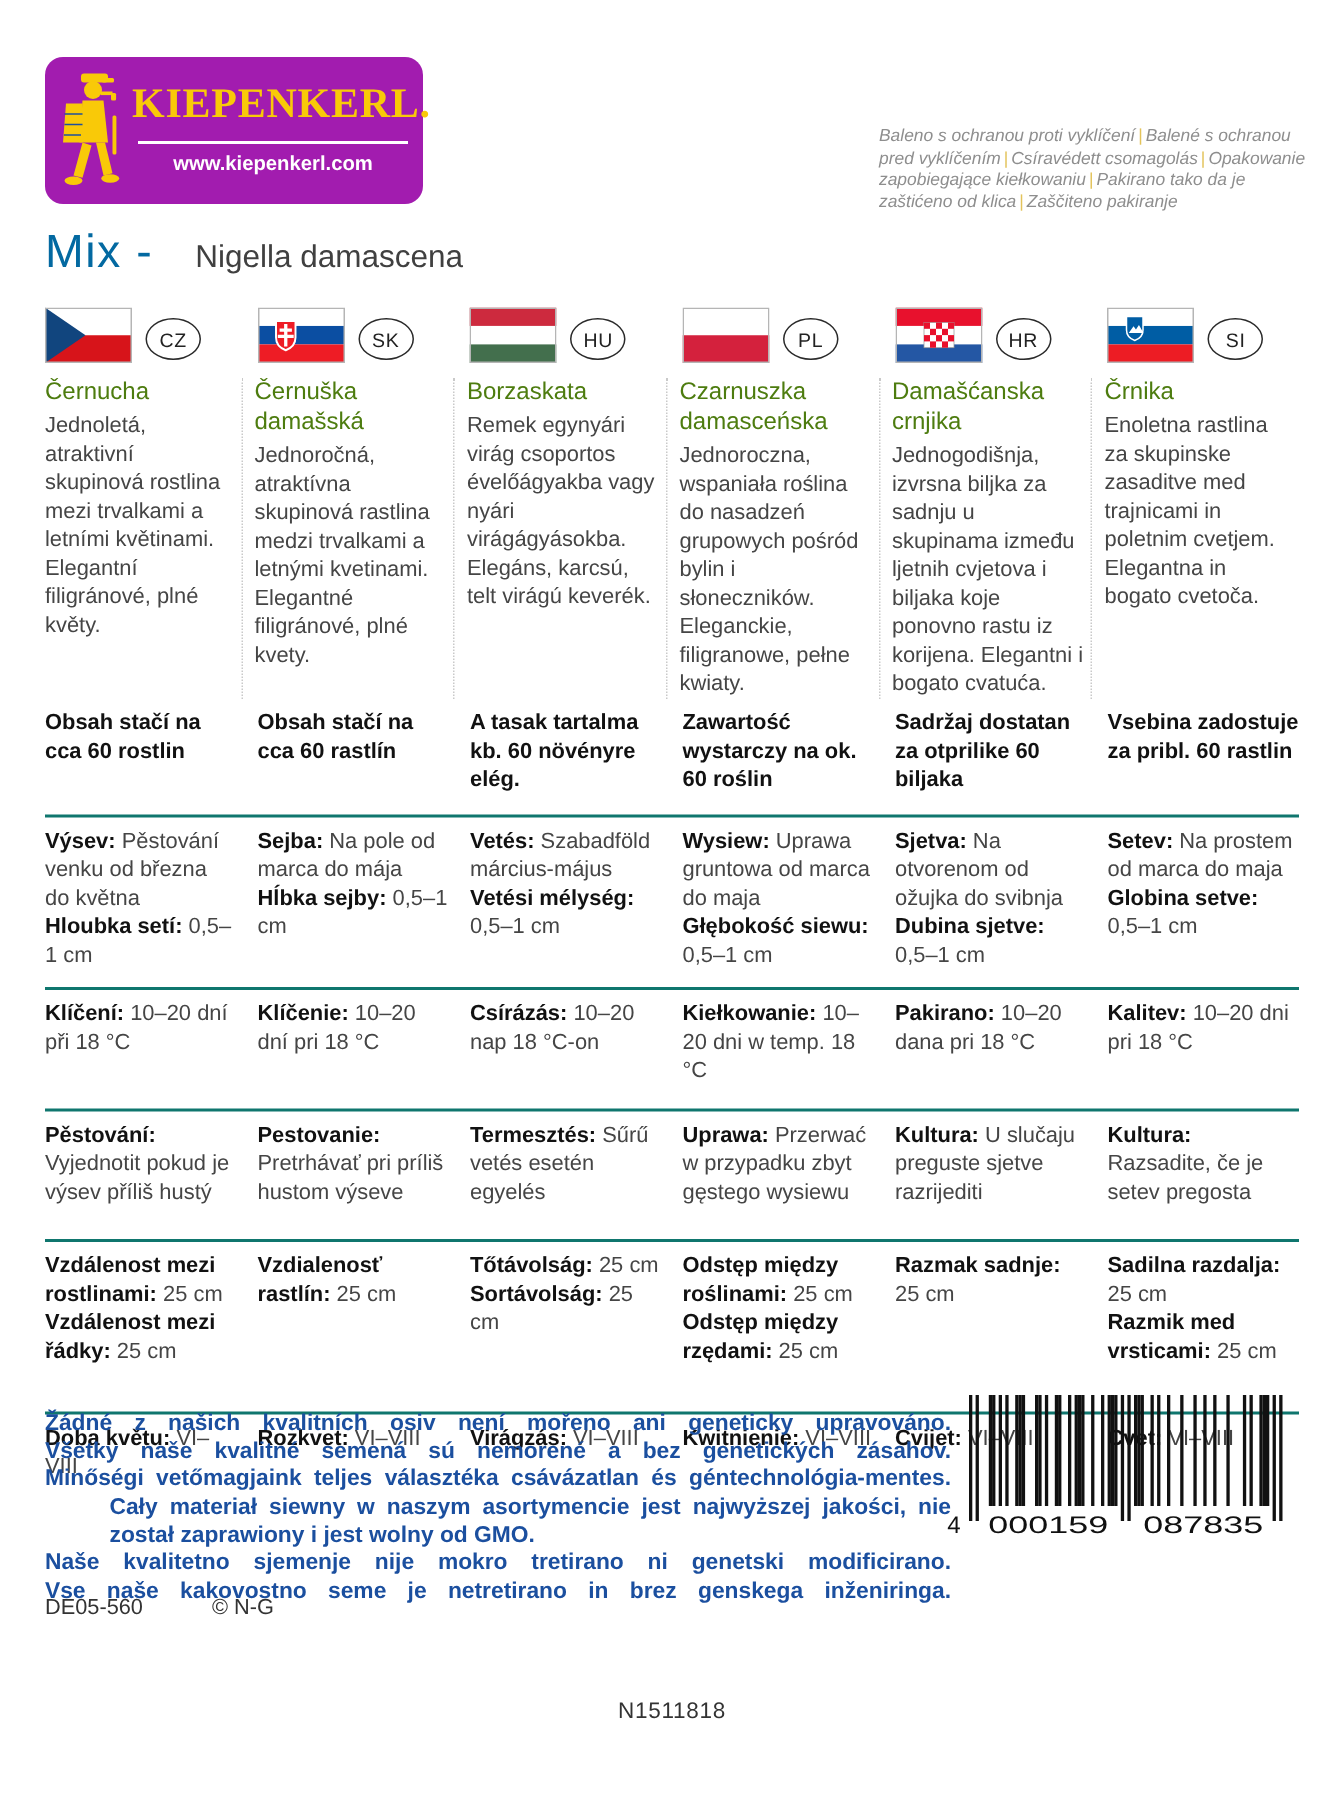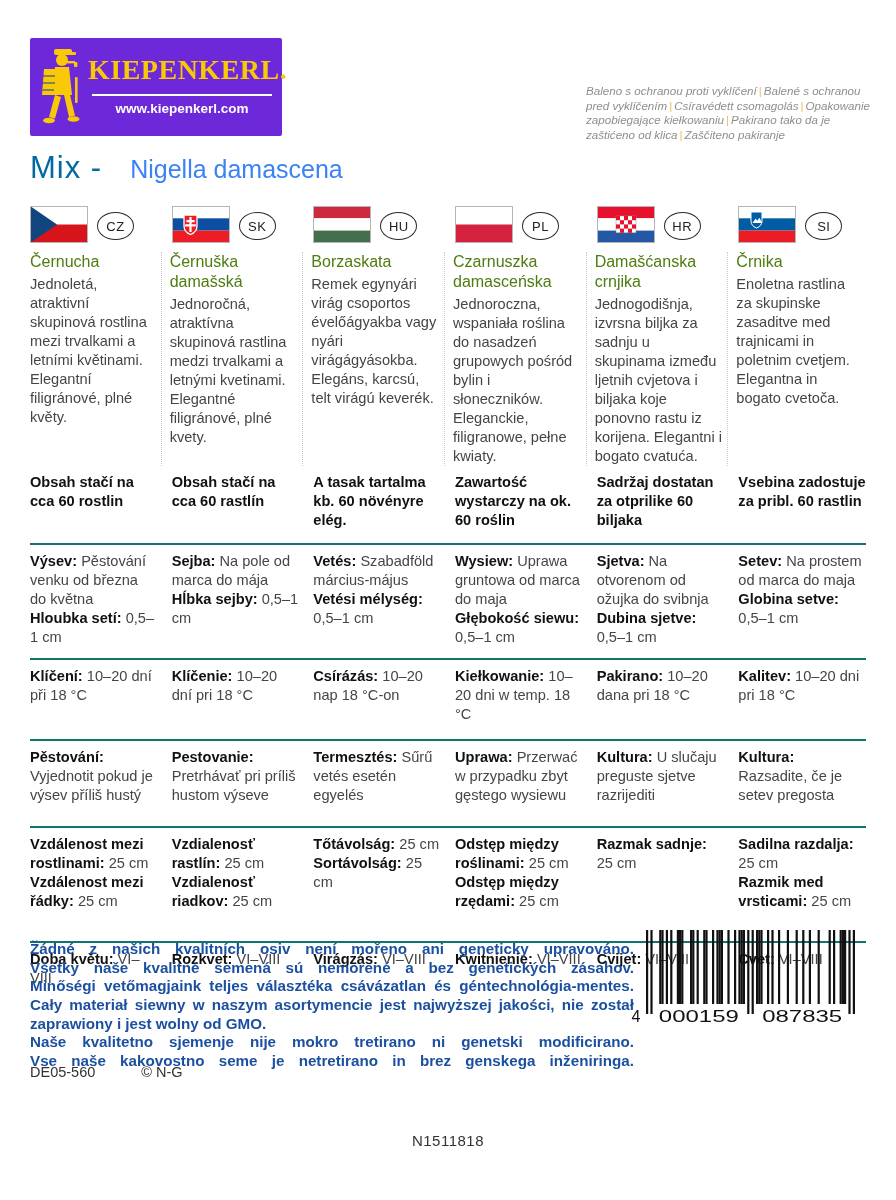--- a/index.html
+++ b/index.html
@@ -1,38 +1,38 @@
 <!DOCTYPE html>
 <html><head>
 <meta charset="utf-8">
 <style>
   html,body{margin:0;padding:0;background:#e9e9e9;}
   .page{position:relative;width:896px;height:1200px;background:#ffffff;overflow:hidden;
         font-family:"Liberation Sans",sans-serif;color:#222;}
 
   
-  .logo{position:absolute;left:30px;top:38px;width:252px;height:98px;background:#6d28d9;
-        border-radius:2px;}
+  .logo{position:absolute;left:30px;top:38px;width:252px;height:98px;background:#a21caf;
+        border-radius:12px;}
   .logo-mascot{position:absolute;left:4px;top:5px;}
   .logo-word{position:absolute;left:58px;top:16px;width:188px;text-align:center;
              font-family:"Liberation Serif",serif;font-weight:bold;font-size:28px;
              color:#f9c908;letter-spacing:0.5px;white-space:nowrap;}
   .logo-rule{position:absolute;left:62px;top:56px;width:180px;border-top:2px solid #ffffff;}
   .logo-url{position:absolute;left:58px;top:63px;width:188px;text-align:center;
             font-weight:bold;font-size:13.5px;color:#ffffff;}
 
   
   .protect{position:absolute;left:586px;top:84px;width:295px;font-style:italic;
            font-size:11.6px;line-height:1.27;color:#8e8e8e;}
   .protect .sep{color:#e3c35a;font-style:normal;margin:0 2px;}
 
   
   .title-row{position:absolute;left:30px;top:150px;display:flex;align-items:baseline;gap:28px;}
   .title-mix{font-size:31px;color:#0369a1;letter-spacing:1px;}
-  .title-latin{font-size:25px;color:#3b82f6;}
+  .title-latin{font-size:21px;color:#404040;}
 
   
   .table{position:absolute;left:30px;top:200px;width:836px;}
   .trow{display:grid;grid-template-columns:repeat(6,1fr);column-gap:14px;}
   .bline{border-bottom:2px solid #0f766e;}
   .head-row{height:52px;}
   .head-cell{display:flex;align-items:center;gap:9px;}
   .oval{width:35px;height:26px;border:1.6px solid #2a2a2a;border-radius:50%;
         display:flex;align-items:center;justify-content:center;font-size:13px;
         color:#222;letter-spacing:0.5px;flex:0 0 auto;}
@@ -49,21 +49,21 @@
   .cult-row{min-height:70px;}
   .space-row{min-height:98px;}
   .flower-row{min-height:40px;border-bottom:none;}
   .lbl{font-weight:bold;color:#111;}
   .txt{color:#454545;}
 
   
   .quality{position:absolute;left:30px;top:940px;width:604px;color:#1b4f9f;
            font-weight:bold;font-size:15.2px;line-height:1.23;}
   .q-line{text-align:justify;text-align-last:justify;}
-  .q-para{text-align:justify;}
+  .q-para{text-align:justify;margin-left:43px;}
 
   .codes-row{position:absolute;left:30px;top:1064px;font-size:14.5px;color:#333;}
   .codes-row span{margin-right:42px;}
 
   .center-code{position:absolute;left:0;top:1132px;width:100%;text-align:center;
                font-size:15px;color:#333;letter-spacing:0.5px;}
 
   
   .barcode{position:absolute;left:628px;top:930px;width:246px;height:110px;}
 </style>
@@ -291,21 +291,20 @@
           <div class="field"><span class="lbl">Kultura:</span> <span class="txt">Razsadite, če je setev pregosta</span></div>
         </div>
       </div>
       <div class="trow spec space-row bline">
         <div class="cell">
           <div class="field"><span class="lbl">Vzdálenost mezi rostlinami:</span> <span class="txt">25 cm</span></div>
           <div class="field"><span class="lbl">Vzdálenost mezi řádky:</span> <span class="txt">25 cm</span></div>
         </div>
         <div class="cell">
           <div class="field"><span class="lbl">Vzdialenosť rastlín:</span> <span class="txt">25 cm</span></div>
-          <div class="field"><span class="lbl">Vzdialenosť riadkov:</span> <span class="txt">25 cm</span></div>
         </div>
         <div class="cell">
           <div class="field"><span class="lbl">Tőtávolság:</span> <span class="txt">25 cm</span></div>
           <div class="field"><span class="lbl">Sortávolság:</span> <span class="txt">25 cm</span></div>
         </div>
         <div class="cell">
           <div class="field"><span class="lbl">Odstęp między roślinami:</span> <span class="txt">25 cm</span></div>
           <div class="field"><span class="lbl">Odstęp między rzędami:</span> <span class="txt">25 cm</span></div>
         </div>
         <div class="cell">

